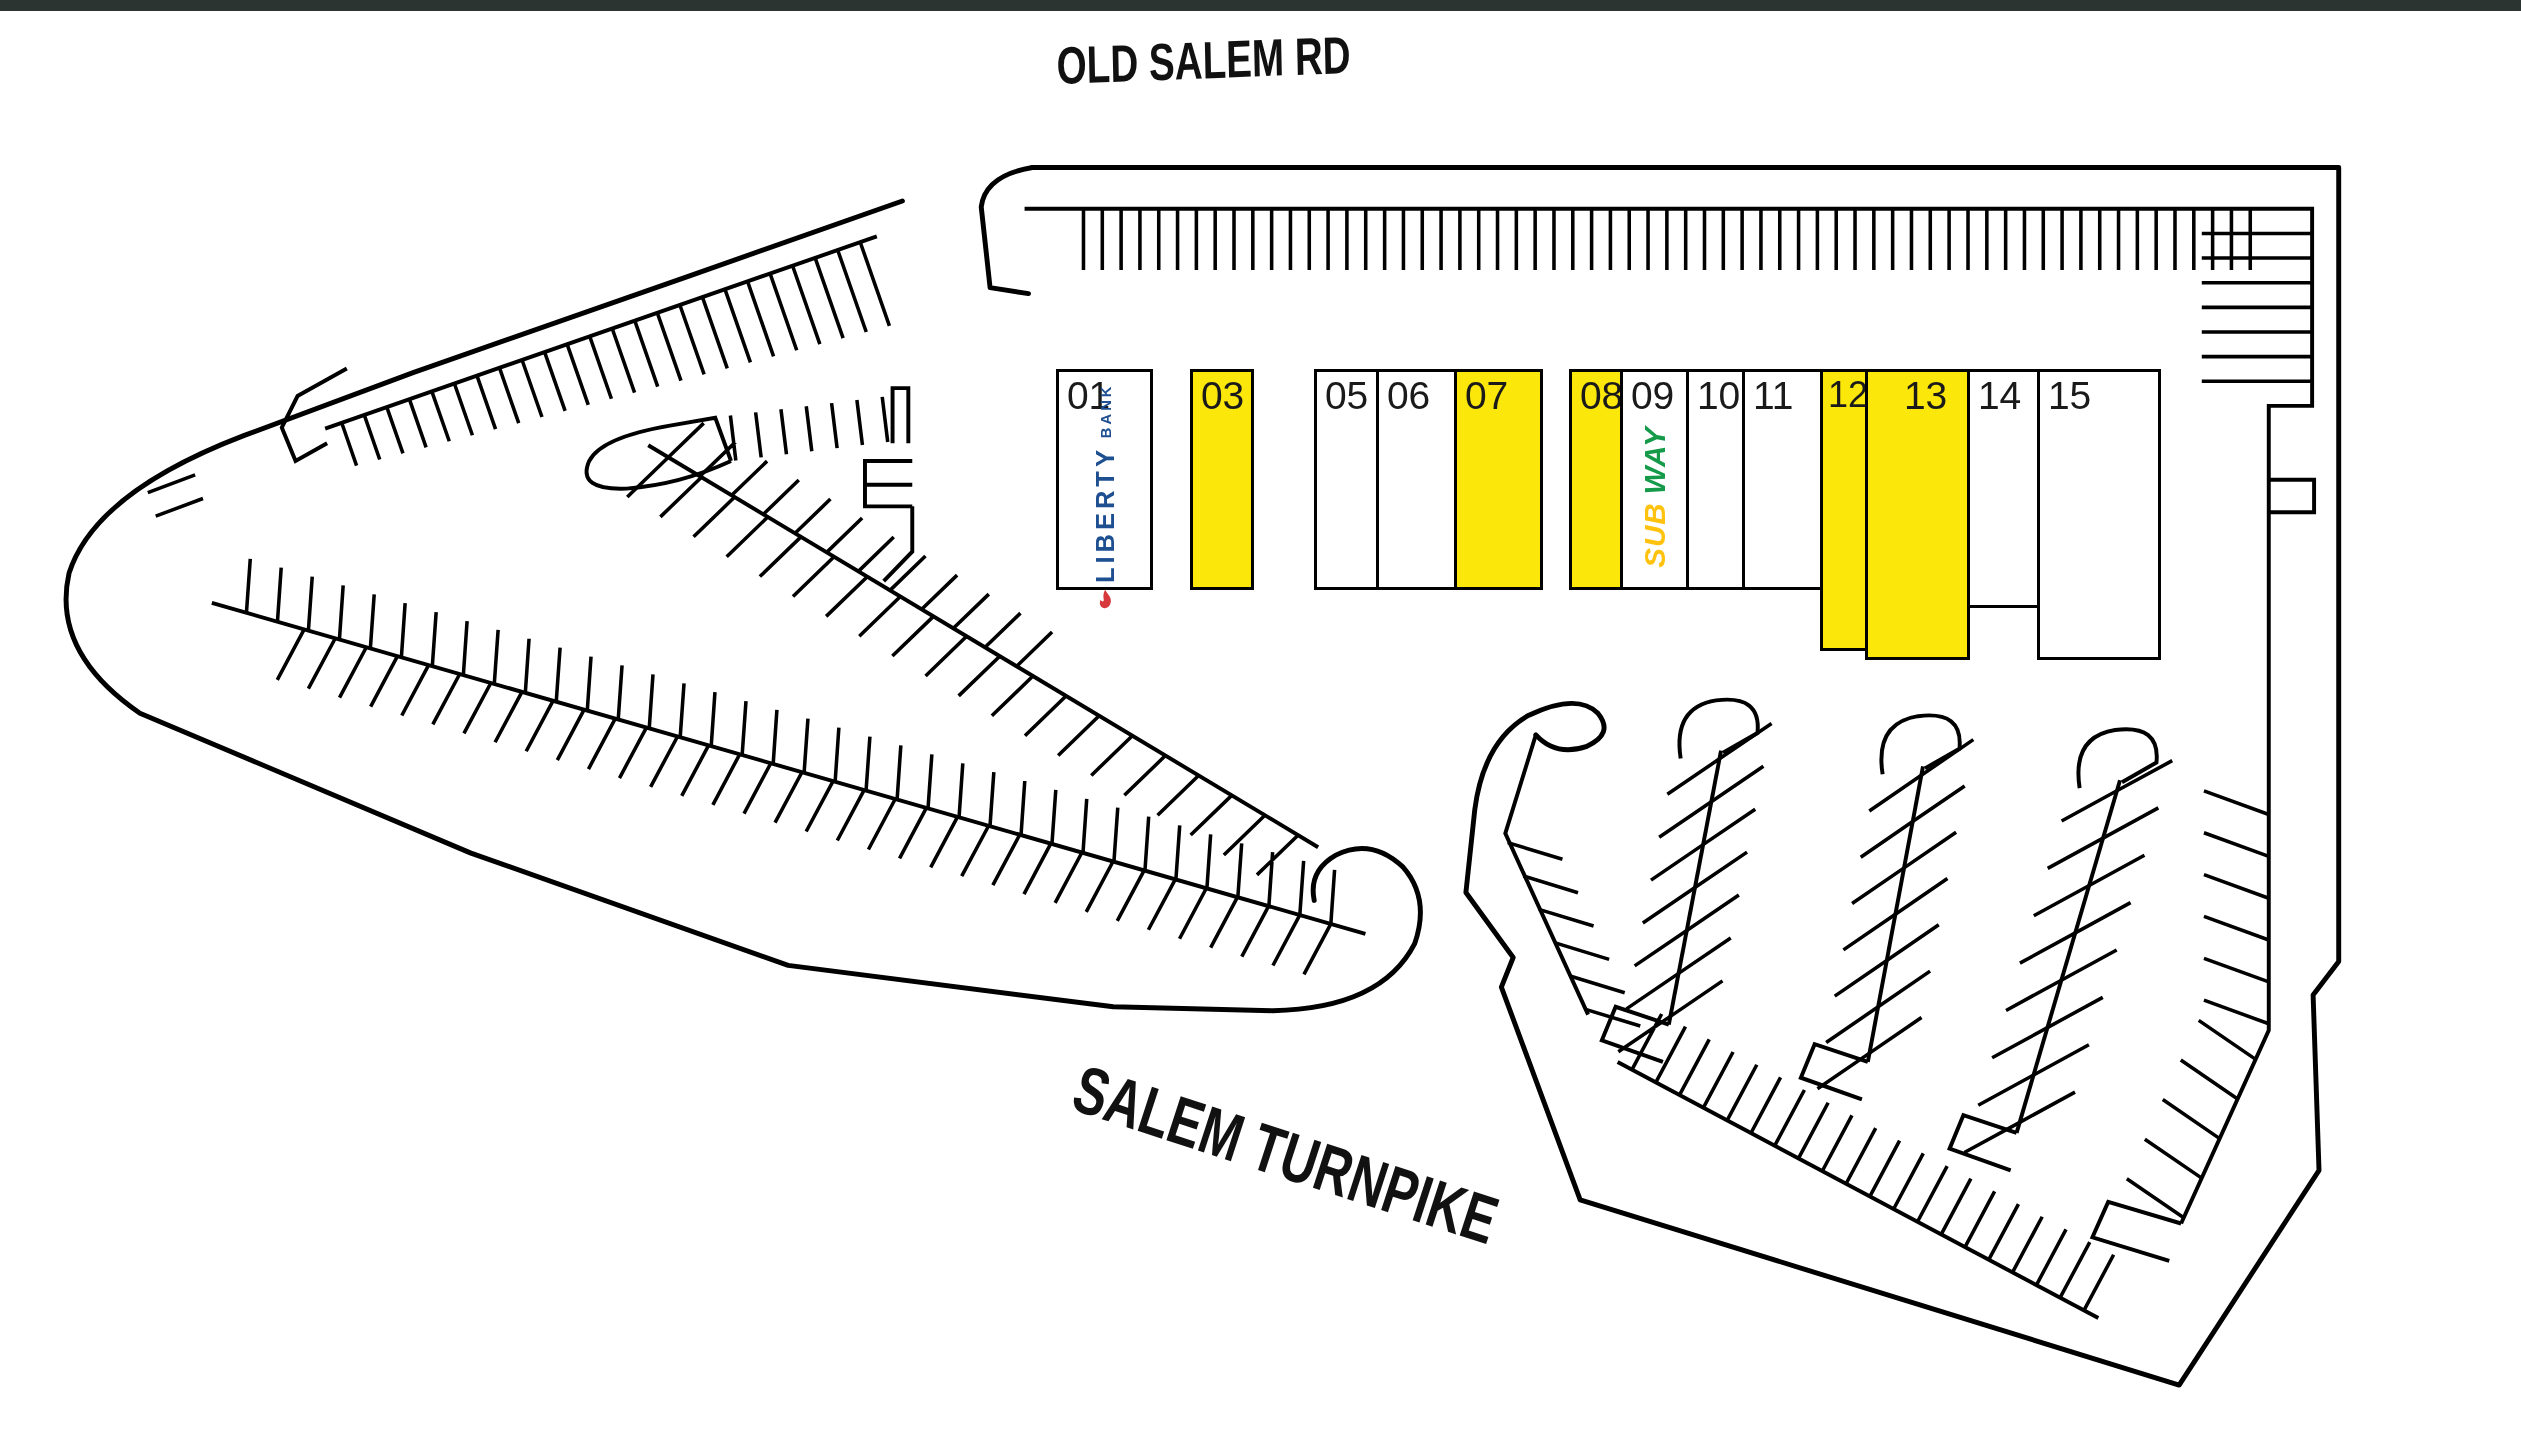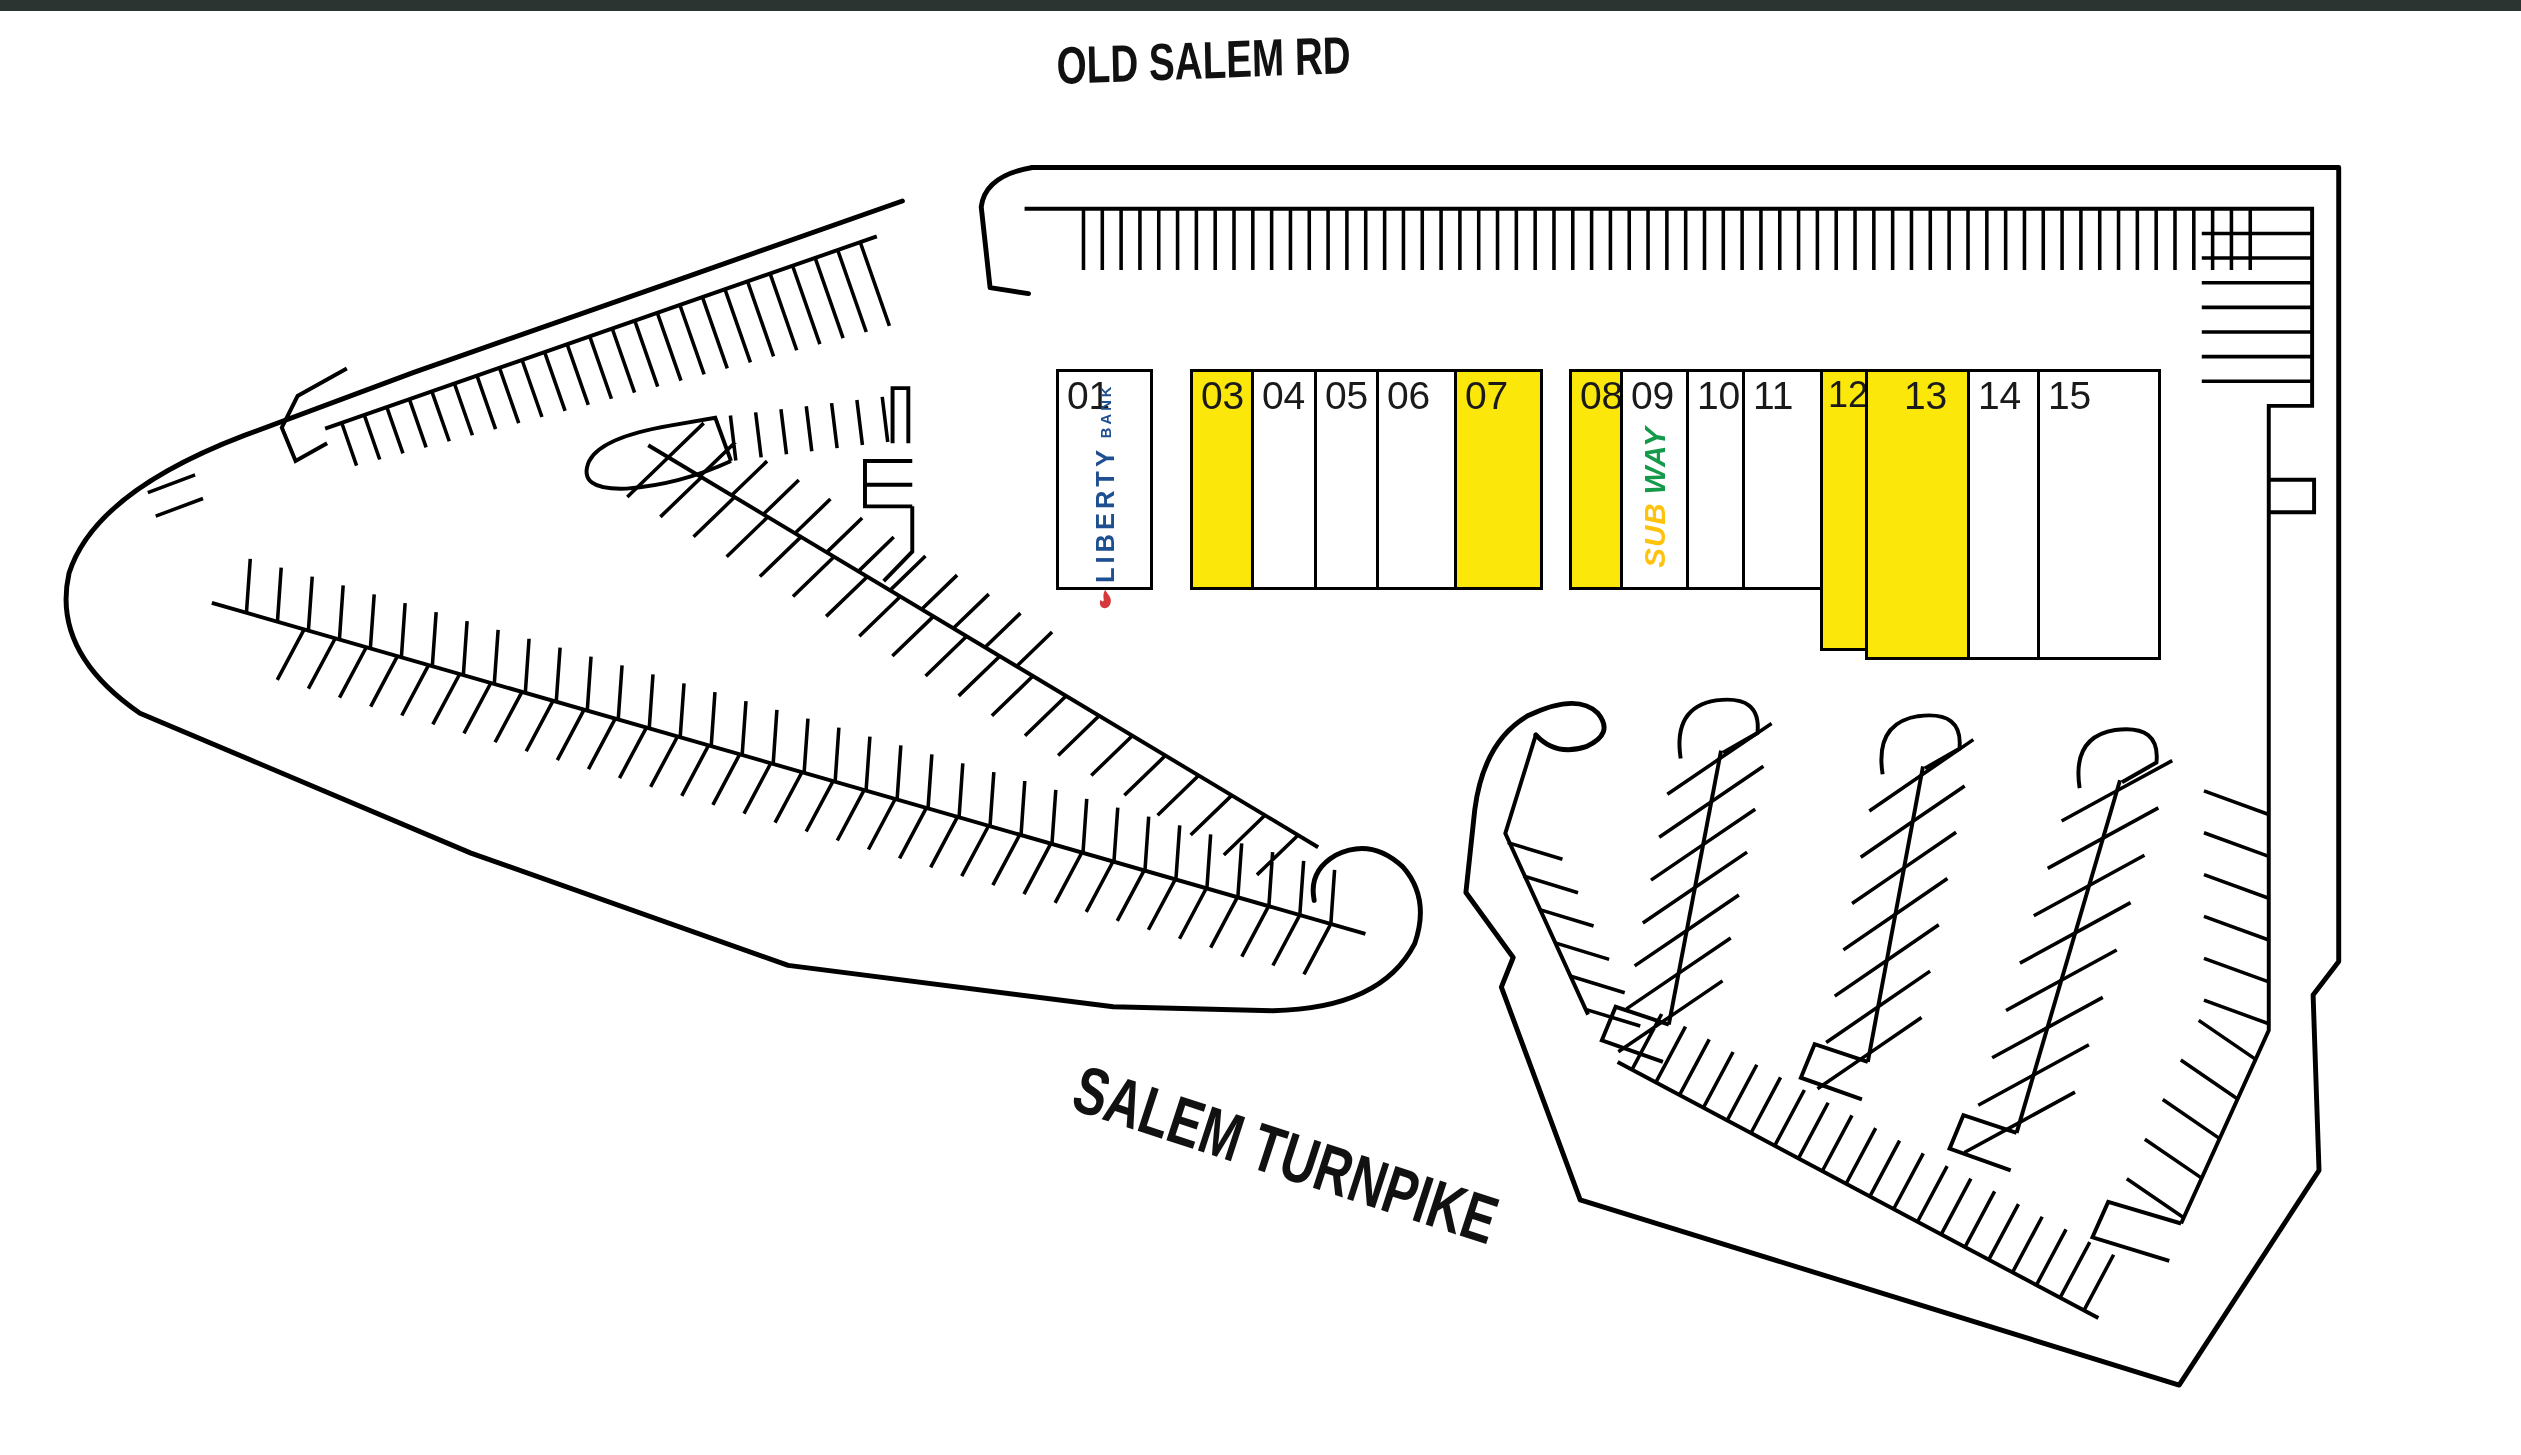--- a/index.html
+++ b/index.html
@@ -88,23 +88,20 @@
       <svg class="flame" viewBox="0 0 20 26">
         <path d="M10 1 C13 7 17 9 16 15 C15 20 11 22 8 21 C4 20 3 15 5 12 C6 14.5 8.5 14.5 8.3 12 C8.1 9 7 6 10 1 Z" fill="#d6383c" id="flame-path"></path>
       </svg>
       <span class="lb-name">LIBERTY</span>
       <span class="lb-bank">BANK</span>
     </div>
   </div>
   <div class="unit hl" style="left:169px;width:64px;height:221px;">
     <span class="num">03</span>
   </div>
-  <div class="unit" style="left:230px;width:67px;height:221px;">
-    <span class="num">04</span>
-  </div>
   <div class="unit" style="left:293px;width:66px;height:221px;">
     <span class="num">05</span>
   </div>
   <div class="unit" style="left:355px;width:83px;height:221px;">
     <span class="num">06</span>
   </div>
   <div class="unit hl" style="left:433px;width:89px;height:221px;">
     <span class="num">07</span>
   </div>
   <div class="unit hl" style="left:548px;width:85px;height:221px;">
@@ -122,21 +119,21 @@
   </div>
   <div class="unit" style="left:721px;width:82px;height:221px;">
     <span class="num">11</span>
   </div>
   <div class="unit hl" style="left:799px;width:49px;height:282px;">
     <span class="num" style="padding-left:4.9px;font-size:36px;">12</span>
   </div>
   <div class="unit hl" style="left:844px;width:105px;height:291px;padding-left:28px;">
     <span class="num">13</span>
   </div>
-  <div class="unit" style="left:946px;width:74px;height:291px;">
+  <div class="unit" style="left:946px;width:74px;height:239px;">
     <span class="num">14</span>
   </div>
   <div class="unit" style="left:1016px;width:124px;height:291px;">
     <span class="num">15</span>
   </div>
 </div>
 
 <div id="road-bottom" class="road-label">SALEM TURNPIKE</div>
 
 

